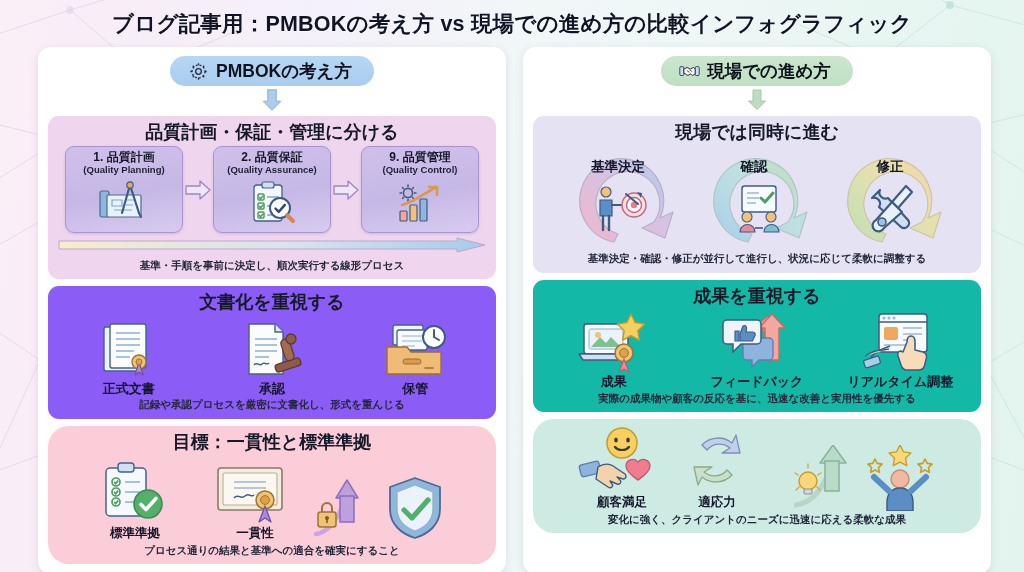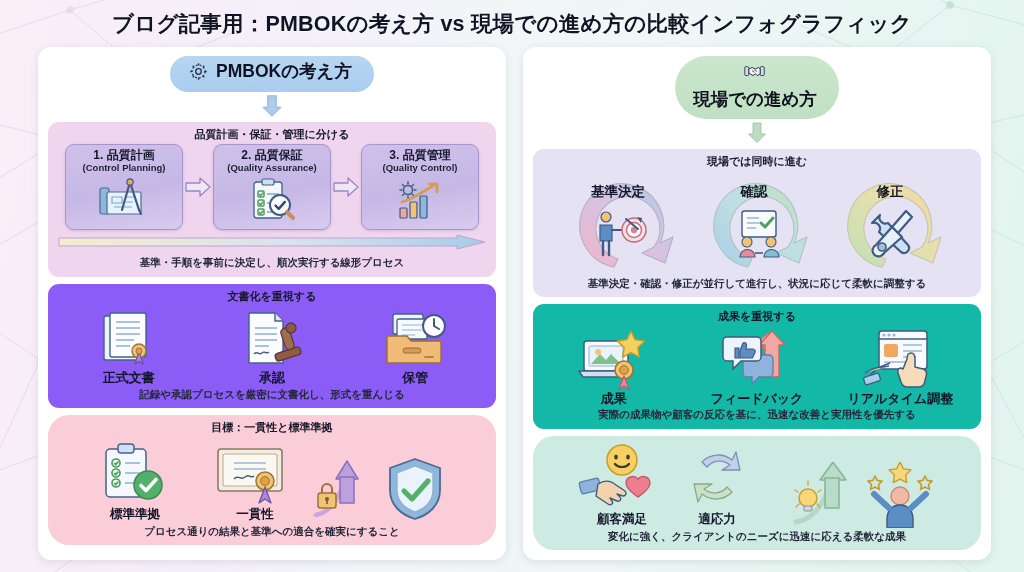--- a/index.html
+++ b/index.html
@@ -42,43 +42,43 @@
     display: flex;
     flex-direction: column;
     align-items: center;
   }
 
   .badge {
     display: inline-flex;
     align-items: center;
     gap: 7px;
     border-radius: 999px;
-    padding: 5px 22px 10px 18px;
+    padding: 5px 22px 4px 18px;
     font-size: 17.5px;
     font-weight: 800;
     color: #10131f;
     line-height: 1.15;
   }
   .badge.left  { background: linear-gradient(180deg,#b7d6f2 0%, #a9cdf0 100%); }
-  .badge.right { background: linear-gradient(180deg,#cbe6cd 0%, #bfe0c3 100%); flex-direction: column; }
+  .badge.right { background: linear-gradient(180deg,#cbe6cd 0%, #bfe0c3 100%); }
   .badge-ico { width: 21px; height: 21px; display:block; }
 
   .down-arrow { margin: 1px 0 3px; display:block; }
 
   .section {
     width: 100%;
     border-radius: 11px;
     padding: 6px 9px 7px;
     margin-bottom: 7px;
   }
   .section:last-child { margin-bottom: 0; border-radius: 21px; }
 
   .sec-title {
     text-align: center;
-    font-size: 11px;
+    font-size: 18px;
     font-weight: 800;
     color: #16192a;
     margin-bottom: 3px;
     line-height: 1.2;
   }
   .sec-note {
     text-align: center;
     font-size: 10.5px;
     font-weight: 700;
     color: #23273a;
@@ -181,21 +181,21 @@
         <path d="M8 2h10v12h5l-10 10L3 14h5z" transform="translate(0,0)" fill="#b9cfe8"></path>
         <path d="M9 3h8v11h4.5L13 22.5 4.5 14H9z" fill="#aecbe9" stroke="#8fb5dd" stroke-width=".8"></path>
       </svg>
 
       <div class="section" style="background:#f0d5ee">
         <div class="sec-title">品質計画・保証・管理に分ける</div>
 
         <div class="steps">
           <div class="step">
             <div class="step-t">1. 品質計画</div>
-            <div class="step-en">(Control Planning)</div>
+            <div class="step-en">(Quality Planning)</div>
             <div class="step-ico">
               <svg width="56" height="48" viewBox="0 0 56 48">
                 <rect x="4" y="12" width="9" height="26" rx="2" fill="#8fb7dc" stroke="#4c6a92" stroke-width="1.2"></rect>
                 <rect x="11" y="16" width="34" height="22" rx="1.5" fill="#e8f2fb" stroke="#4c6a92" stroke-width="1.2"></rect>
                 <g stroke="#7fa6cd" stroke-width="1.2" fill="none">
                   <path d="M16 21h10v6h-10z M30 21h10M30 26h7M18 31h18"></path>
                 </g>
                 <path d="M34 6 L26 34 M34 6 L43 34" stroke="#3f5b80" stroke-width="2.2" fill="none" stroke-linecap="round"></path>
                 <circle cx="34" cy="6" r="3.2" fill="#e3a95b" stroke="#3f5b80" stroke-width="1.2"></circle>
                 <path d="M43 34l2 4" stroke="#3f5b80" stroke-width="2" stroke-linecap="round"></path>
@@ -232,21 +232,21 @@
             </div>
           </div>
 
           <div class="step-gap">
             <svg width="28" height="22" viewBox="0 0 28 22">
               <path d="M2 7h14V2l10 9-10 9v-5H2z" fill="#efe6f8" stroke="#9a86c4" stroke-width="1.3" stroke-linejoin="round"></path>
             </svg>
           </div>
 
           <div class="step">
-            <div class="step-t">3. 品質管理</div>
+            <div class="step-t">9. 品質管理</div>
             <div class="step-en">(Quality Control)</div>
             <div class="step-ico">
               <svg width="56" height="48" viewBox="0 0 56 48">
                 <g fill="none" stroke="#3f5b80" stroke-width="1.6">
                   <circle cx="16" cy="14" r="4.6"></circle>
                   <path d="M16 5.5v2.6M16 20v2.6M7.5 14h2.6M21.9 14h2.6M10.2 8.2l1.8 1.8M20 18l1.8 1.8M21.8 8.2L20 10M12 18l-1.8 1.8"></path>
                 </g>
                 <rect x="8" y="32" width="7" height="10" rx="1" fill="#f2a79a" stroke="#3f5b80" stroke-width="1.2"></rect>
                 <rect x="18" y="26" width="7" height="16" rx="1" fill="#f0c375" stroke="#3f5b80" stroke-width="1.2"></rect>
                 <rect x="28" y="20" width="7" height="22" rx="1" fill="#8fb7dc" stroke="#3f5b80" stroke-width="1.2"></rect>

